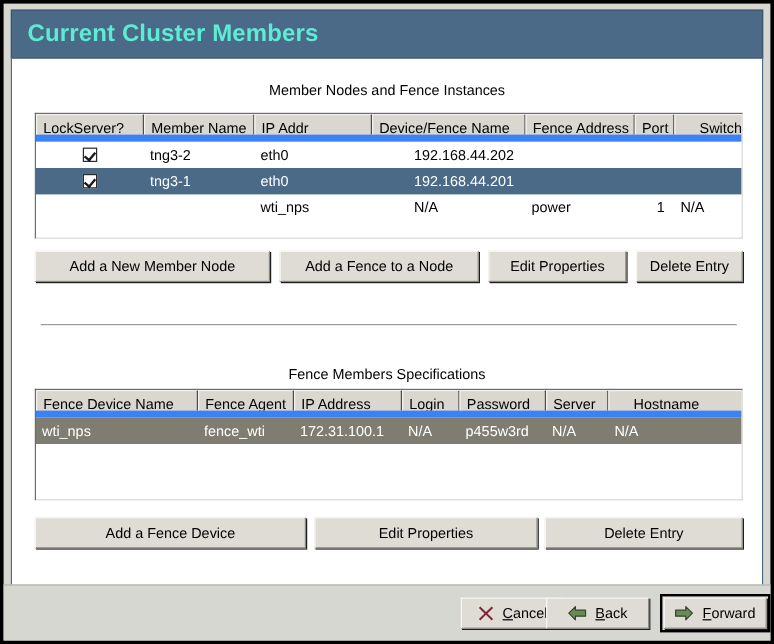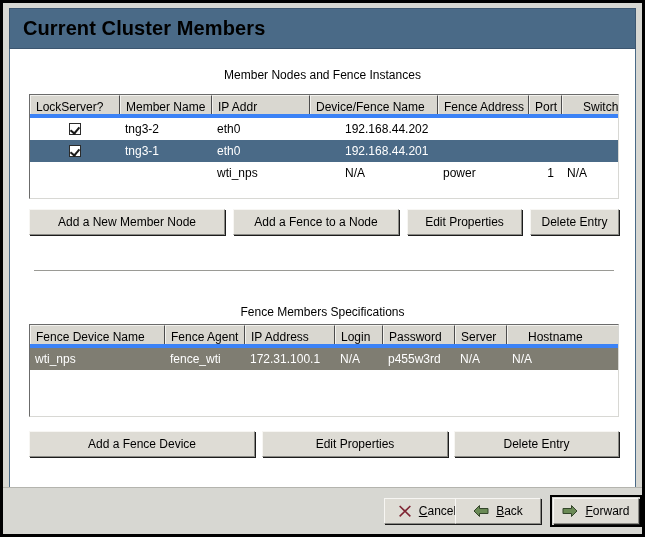--- a/index.html
+++ b/index.html
@@ -33,21 +33,21 @@
     top: 5px;
     width: 627px;
     height: 41px;
     background: #4a6a87;
     border: 1px solid #3c5670;
     box-sizing: border-box;
     display: flex;
     align-items: center;
   }
   #title-text {
-    color: #000000;
+    color: #5eead4;
     font-size: 20px;
     font-weight: bold;
     padding-left: 13px;
     letter-spacing: 0.1px;
   }
 
   
   #content-panel {
     position: absolute;
     left: 6px;
@@ -77,21 +77,21 @@
     border-right: 1px solid #d8d8d4;
     border-bottom: 1px solid #d8d8d4;
     box-sizing: border-box;
     overflow: hidden;
   }
   .hdr-row {
     display: flex;
     height: 23px;
     background: #d9d7d0;
     box-sizing: border-box;
-    border-bottom: 4px solid #3b82f6;
+    border-bottom: 6px solid #3b82f6;
   }
   .hdr-cell {
     box-sizing: border-box;
     border-right: 1px solid #4c4c4c;
     border-top: 1px solid #f3f2ee;
     border-left: 1px solid #f3f2ee;
     padding: 3px 0 0 5px;
     font-size: 12px;
     line-height: 16px;
     white-space: nowrap;

